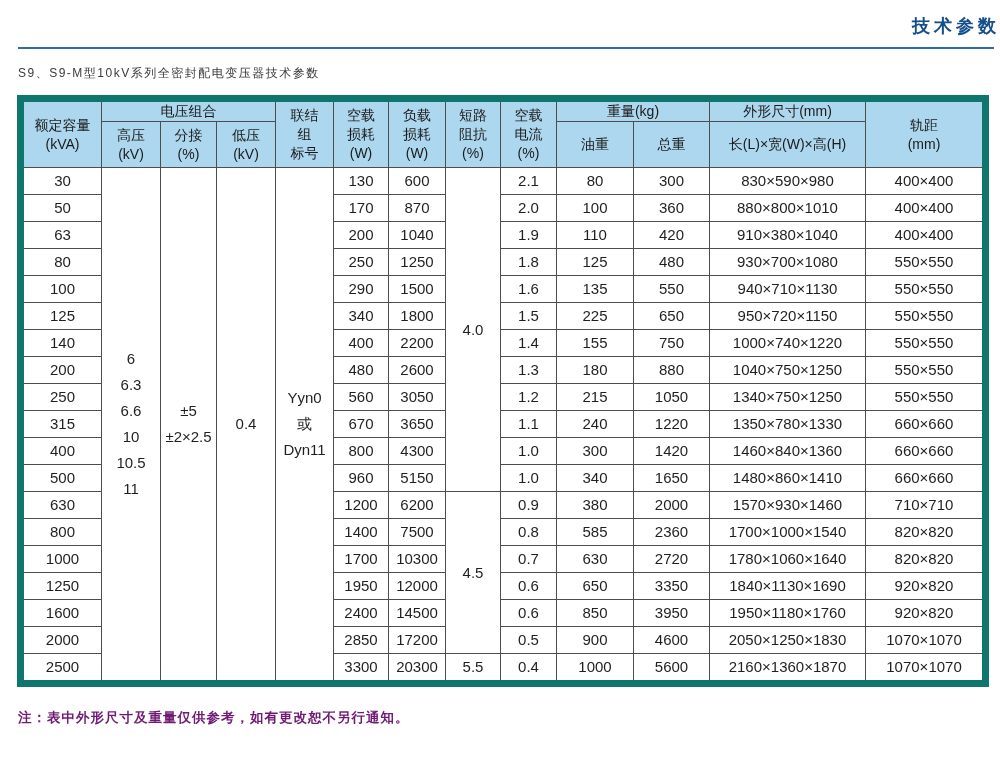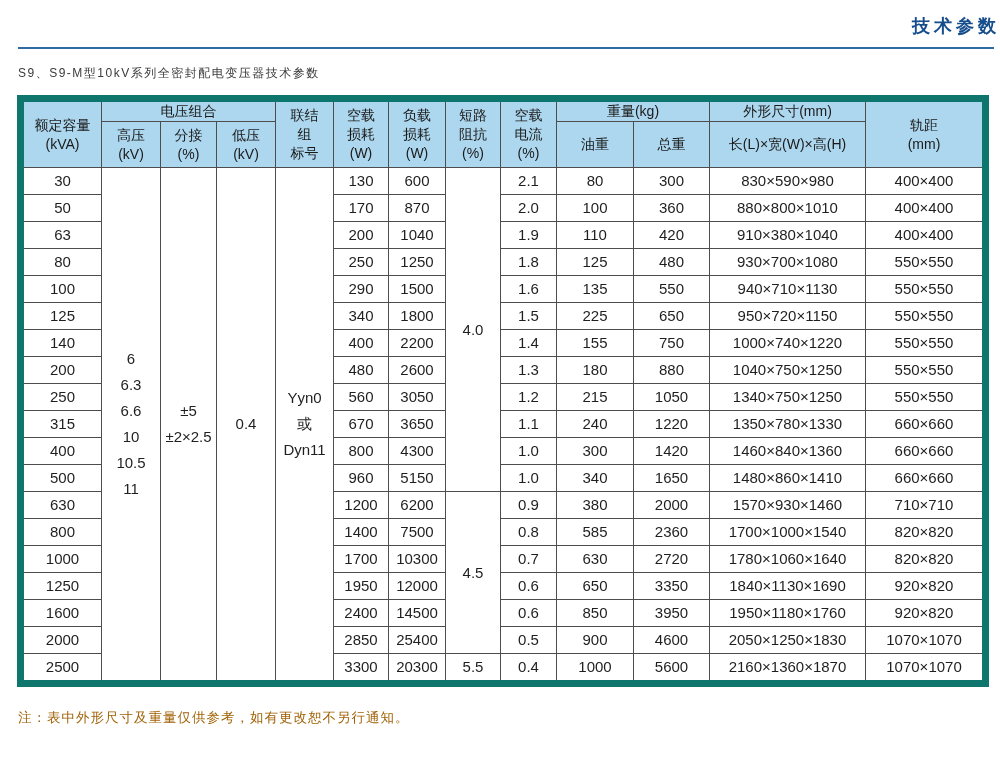--- a/index.html
+++ b/index.html
@@ -67,22 +67,23 @@
     font-size: 15px;
     line-height: 1.2;
   }
   table.params tbody td.merged {
     line-height: 26px;
     margin-left: 24px;
   }
   .table-note {
     margin: 22px 0 0 18px;
     font-size: 13.5px;
-    color: #a16207;
+    color: #701a75;
     letter-spacing: 1px;
+    font-weight: bold;
   }
 </style>
 </head>
 <body>
 
 <div class="page">
 
   <h1 class="page-title">技术参数</h1>
   <div class="title-divider"></div>
   <h2 class="table-subtitle">S9、S9-M型10kV系列全密封配电变压器技术参数</h2>
@@ -321,21 +322,21 @@
           <td>14500</td>
           <td>0.6</td>
           <td>850</td>
           <td>3950</td>
           <td>1950×1180×1760</td>
           <td>920×820</td>
         </tr>
         <tr>
           <td>2000</td>
           <td>2850</td>
-          <td>25400</td>
+          <td>17200</td>
           <td>0.5</td>
           <td>900</td>
           <td>4600</td>
           <td>2050×1250×1830</td>
           <td>1070×1070</td>
         </tr>
         <tr>
           <td>2500</td>
           <td>3300</td>
           <td>20300</td>

